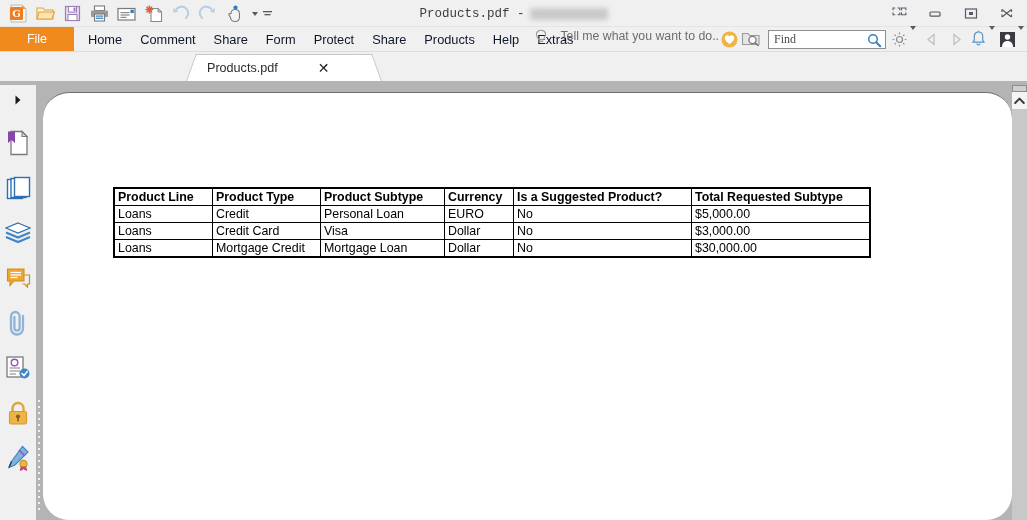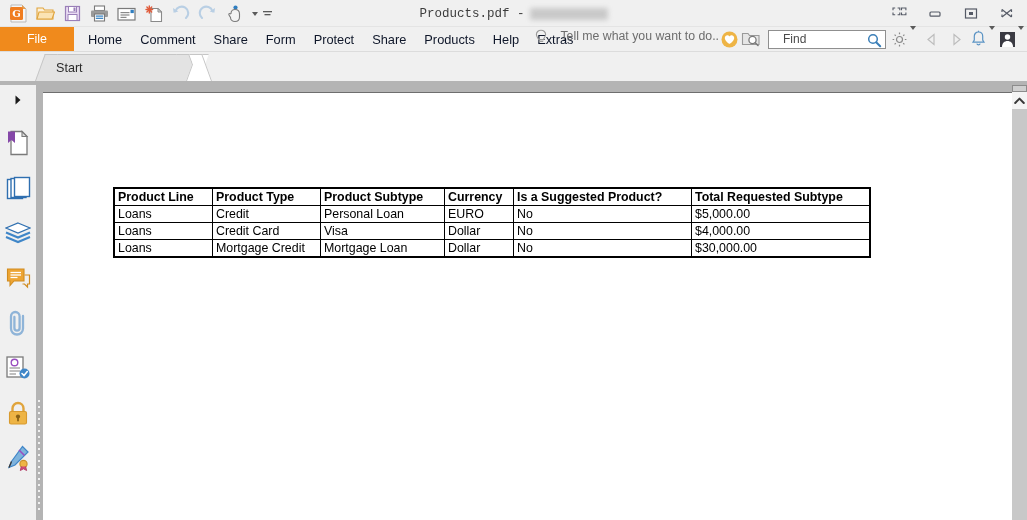--- a/index.html
+++ b/index.html
@@ -155,27 +155,26 @@
     box-sizing: border-box;
     display: flex;
     align-items: center;
     padding-left: 5px;
     margin: 0 4px 0 6px;
     position: relative;
   }
   .findbox input {
     border: 0;
     outline: 0;
-    font-family: Liberation Sans, sans-serif;
+    font-family: Liberation Serif, serif;
     font-size: 12px;
     color: #15803d;
     width: 90px;
     background: transparent;
     padding: 0;
-    margin-left: 9px;
   }
   .findbox input::placeholder { color: #4a4a4a; opacity: 1; }
   .find-mag {
     position: absolute;
     right: 3px; top: 2px;
   }
   .mb-icon-btn {
     display: flex;
     align-items: center;
     justify-content: center;
@@ -315,20 +314,21 @@
     background: #b4b4b4;
     box-sizing: border-box;
   }
   .page {
     position: absolute;
     left: 0; top: 7px;
     width: 969px; height: 428px;
     background: #ffffff;
     border-top: 1px solid #6e6e6e;
     box-sizing: border-box;
+    border-radius: 26px;
   }
 
   
   .vscroll {
     position: absolute;
     right: 0; top: 0;
     width: 15px; height: 435px;
     background: #c8c8c8;
   }
   .vs-top-cap {
@@ -631,30 +631,27 @@
         </svg>
       </div>
       <span class="mb-caret">
         <span class="caret-dn"></span>
       </span>
     </div>
   </div>
 
   <div class="tabbar">
 
-    <div class="tab tab-inactive" style="left:35px;">
-      <span class="tab-skew-l"></span>
-      <span class="tab-body" style="width:138px;">
-        <span class="tab-label">Start</span>
-      </span>
-      <span class="tab-skew-r"></span>
-    </div>
 
     <div class="tab tab-active" style="left:186px;">
       <span class="tab-skew-l"></span>
+      <span class="tab-body" style="width:170px;">
+        <span class="tab-label">Products.pdf</span>
+        <span class="tab-close">✕</span>
+      </span>
       <span class="tab-skew-r"></span>
     </div>
   </div>
 
   <div class="sidebar">
 
     <div class="sb-expand">
       <svg width="10" height="12" viewBox="0 0 10 12">
         <path d="M2.5 1.5 L7.5 6 L2.5 10.5 Z" fill="#1a1a1a"></path>
       </svg>
@@ -779,21 +776,21 @@
             <td class="c3">EURO</td>
             <td class="c4">No</td>
             <td class="c5">$5,000.00</td>
           </tr>
           <tr>
             <td class="c0">Loans</td>
             <td class="c1">Credit Card</td>
             <td class="c2">Visa</td>
             <td class="c3">Dollar</td>
             <td class="c4">No</td>
-            <td class="c5">$4,000.00</td>
+            <td class="c5">$3,000.00</td>
           </tr>
           <tr>
             <td class="c0">Loans</td>
             <td class="c1">Mortgage Credit</td>
             <td class="c2">Mortgage Loan</td>
             <td class="c3">Dollar</td>
             <td class="c4">No</td>
             <td class="c5">$30,000.00</td>
           </tr>
         </tbody>

